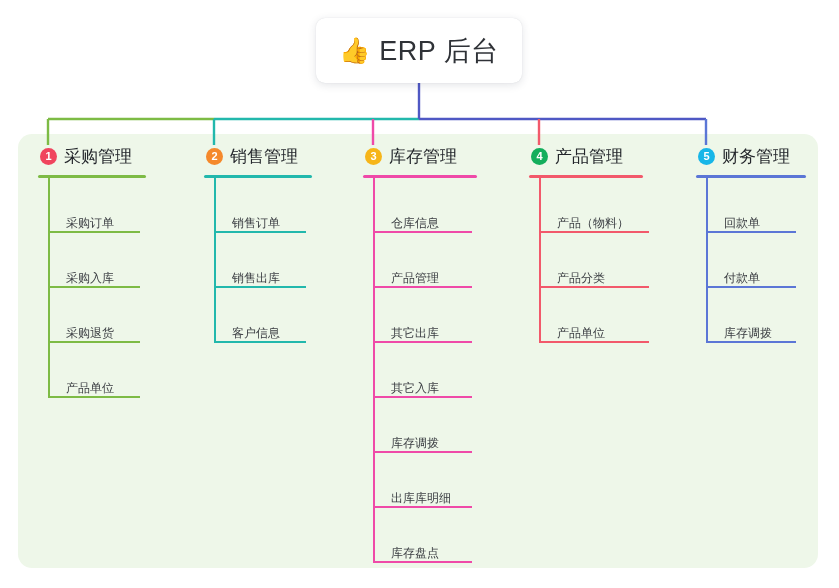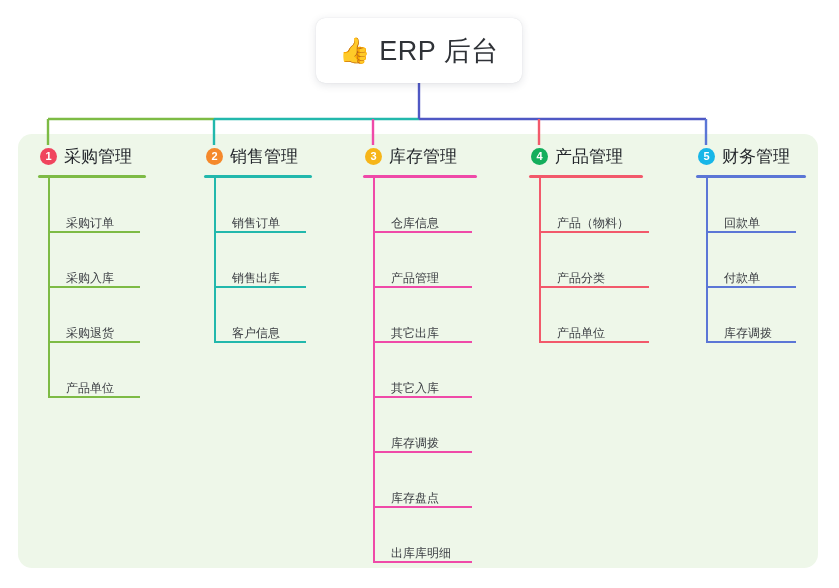--- a/index.html
+++ b/index.html
@@ -232,26 +232,26 @@
           <div class="leaf-label">其它入库</div>
           <div class="leaf-rule" style="width: 99px; background: rgb(239, 74, 168);"></div>
         </div>
         <div class="leaf">
           <div class="leaf-spine" style="background: rgb(239, 74, 168);"></div>
           <div class="leaf-label">库存调拨</div>
           <div class="leaf-rule" style="width: 99px; background: rgb(239, 74, 168);"></div>
         </div>
         <div class="leaf">
           <div class="leaf-spine" style="background: rgb(239, 74, 168);"></div>
+          <div class="leaf-label">出库库明细</div>
+          <div class="leaf-rule" style="width: 99px; background: rgb(239, 74, 168);"></div>
+        </div>
+        <div class="leaf">
+          <div class="leaf-spine" style="background: rgb(239, 74, 168);"></div>
           <div class="leaf-label">库存盘点</div>
-          <div class="leaf-rule" style="width: 99px; background: rgb(239, 74, 168);"></div>
-        </div>
-        <div class="leaf">
-          <div class="leaf-spine" style="background: rgb(239, 74, 168);"></div>
-          <div class="leaf-label">出库库明细</div>
           <div class="leaf-rule" style="width: 99px; background: rgb(239, 74, 168);"></div>
         </div>
       </div>
       <div class="column" style="left: 529px; width: 170px;">
         <div class="col-head">
           <span class="badge" style="background: rgb(19, 174, 92);">4</span>
           <span class="col-title">产品管理</span>
         </div>
         <div class="head-rule" style="width: 114px; background: rgb(242, 89, 107);"></div>
         <div class="leaf">

